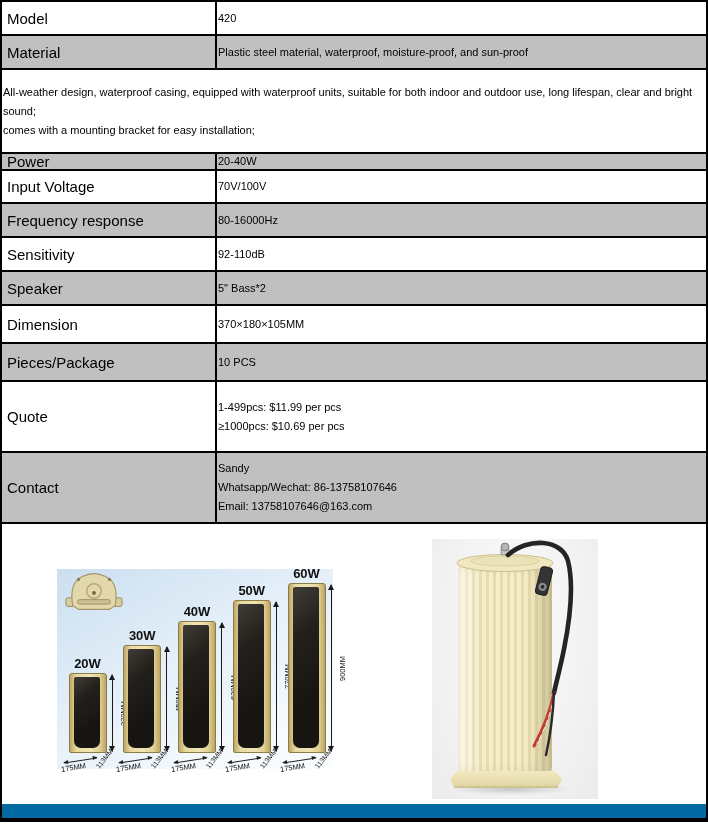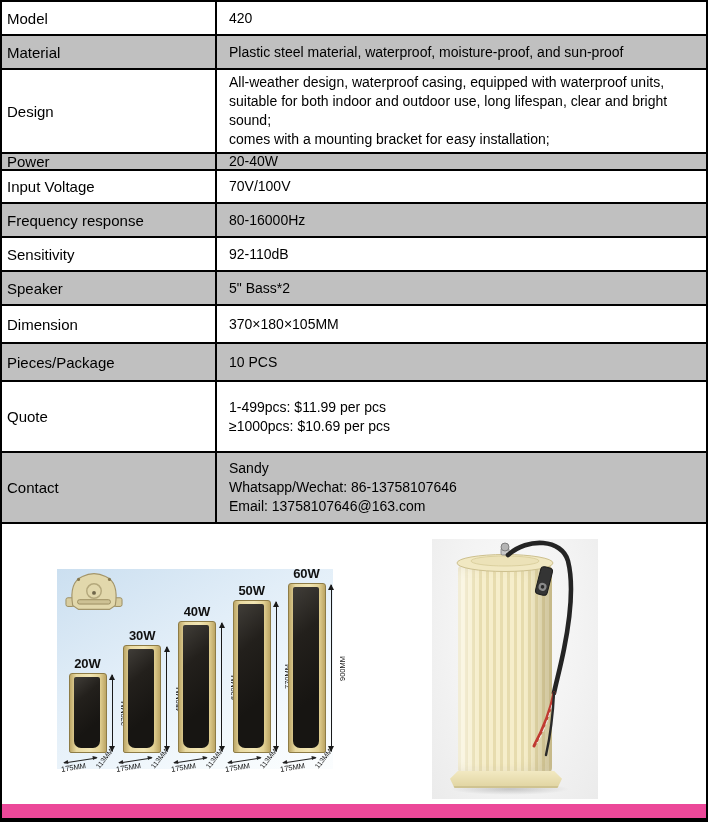--- a/index.html
+++ b/index.html
@@ -2,34 +2,34 @@
 <html><head>
 <meta charset="utf-8">
 <style>
   * { box-sizing: border-box; margin: 0; padding: 0; }
   html, body { width: 708px; background: #fff; }
   body { font-family: "Liberation Sans", sans-serif; color: #000; }
 
   .sheet {
     width: 708px; height: 822px;
     border: 2px solid #000; border-bottom: 4px solid #000;
-    background: #ec4899;
+    background: #0369a1;
   }
 
   
   .tr { display: flex; border-bottom: 2px solid #000; background: #fff; }
   .tr.gray { background: #c0c0c0; }
   .th {
     flex: 0 0 215px; border-right: 2px solid #000;
     display: flex; align-items: center;
     padding: 2px 4px 2px 5px; font-size: 15px;
   }
   .td {
     flex: 1; display: flex; flex-direction: column; justify-content: center;
-    padding: 2px 6px 2px 12px; font-size: 14px; line-height: 19px;
+    padding: 2px 6px 2px 1px; font-size: 11px; line-height: 19px;
   }
 
   
   .image-cell { position: relative; height: 280px; background: #fff; overflow: hidden; }
 
   
   .lineup {
     position: absolute; left: 55px; top: 45px; width: 276px; height: 200px;
     background: linear-gradient(150deg, #cbdff0 0%, #e2eef8 40%, #f5fafd 80%, #fbfdfe 100%);
   }
@@ -114,23 +114,20 @@
     <div class="tr gray" style="height:34px">
       <div class="th">
           <span>Material</span>
         </div>
       <div class="td">
           <span>Plastic steel material, waterproof, moisture-proof, and sun-proof</span>
         </div>
     </div>
 
     <div class="tr" style="height:84px">
-      <div class="th">
-          <span>Design</span>
-        </div>
       <div class="td">
         <div>All-weather design, waterproof casing, equipped with waterproof units, suitable for both indoor and outdoor use, long lifespan, clear and bright sound;</div>
         <div>comes with a mounting bracket for easy installation;</div>
       </div>
     </div>
 
     <div class="tr gray" style="height:17px">
       <div class="th">
           <span>Power</span>
         </div>

